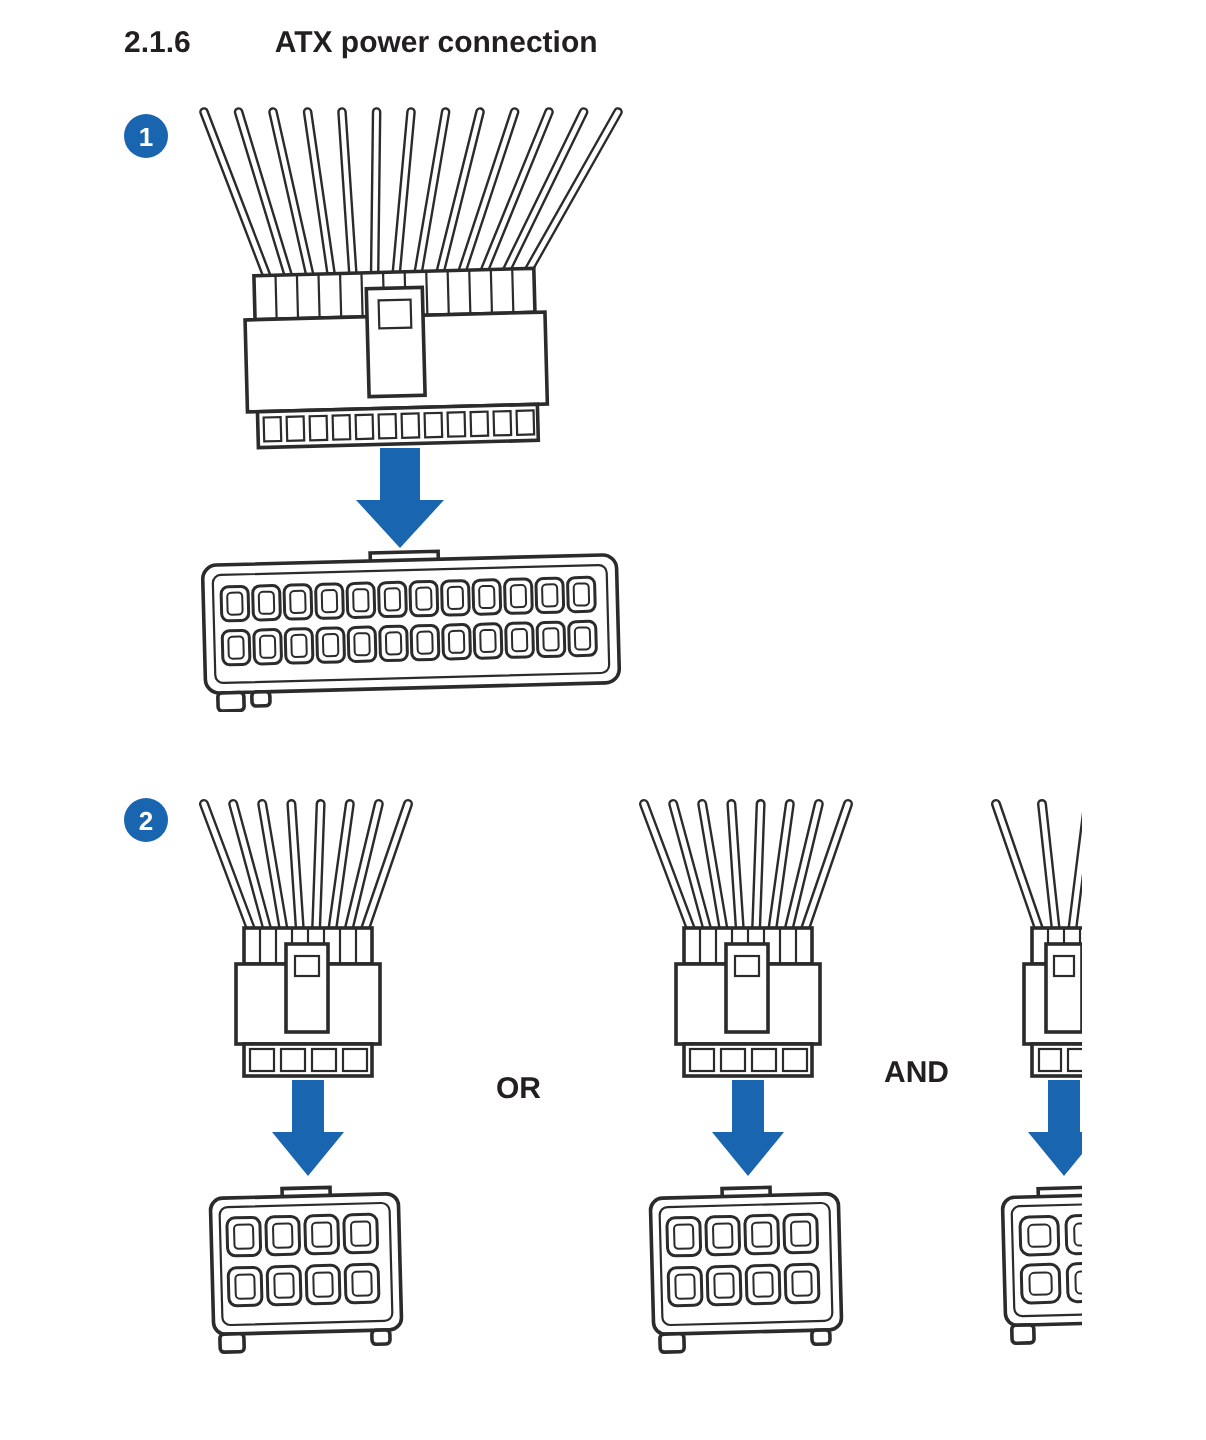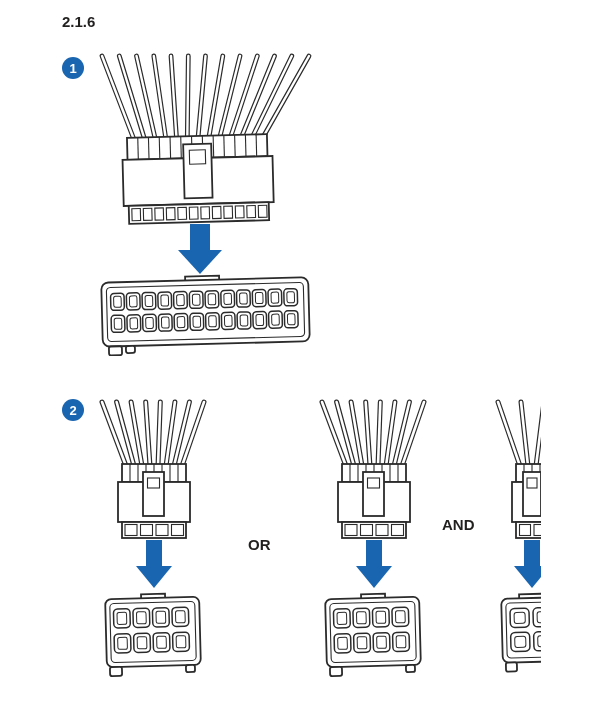--- a/index.html
+++ b/index.html
@@ -49,20 +49,21 @@
         <rect class="ho" width="19" height="19" rx="4.5"></rect>
         <rect class="hi" x="4" y="4" width="11" height="11" rx="2.5"></rect>
       </g>
   </defs>
 </svg>
 
 <div class="page">
 
   <div class="header">
     <span>2.1.6</span>
+    <span>ATX power connection</span>
   </div>
 
   <div class="badge" style="left:62px;top:57px">
     <span>1</span>
   </div>
 
   <svg class="illu" style="left:98px;top:52px" width="215" height="304" viewBox="0 0 215 304">
     <g>
       <g stroke="var(--line-art,#2b2b2b)" stroke-width="4.8" stroke-linecap="round" fill="none">
         <line x1="4" y1="4" x2="35.4" y2="86"></line>
@@ -304,21 +305,21 @@
         <use href="#hole-b" x="16" y="235"></use>
           <use href="#hole-b" x="35.5" y="235"></use>
         <use href="#hole-b" x="55" y="235"></use>
           <use href="#hole-b" x="74.5" y="235"></use>
       </g>
       <rect x="11" y="268" width="12" height="9" rx="2"></rect>
       <rect x="87" y="268" width="9" height="7" rx="2"></rect>
     </g>
   </svg>
 
-  <span class="conj" style="left:442px;top:516px">AND</span>
+  <span class="conj" style="left:442px;top:528px">AND</span>
 
   <svg class="illu" style="left:490px;top:398px" width="84" height="295" viewBox="0 0 84 295">
     <g>
       <g stroke="var(--line-art,#2b2b2b)" stroke-width="5" stroke-linecap="round" fill="none">
         <line x1="8" y1="4" x2="30" y2="68"></line>
           <line x1="31" y1="4" x2="38" y2="68"></line>
         <line x1="54" y1="4" x2="46" y2="68"></line>
           <line x1="77" y1="4" x2="54" y2="68"></line>
       </g>
       <g stroke="#fff" stroke-width="2.6" stroke-linecap="round" fill="none">

